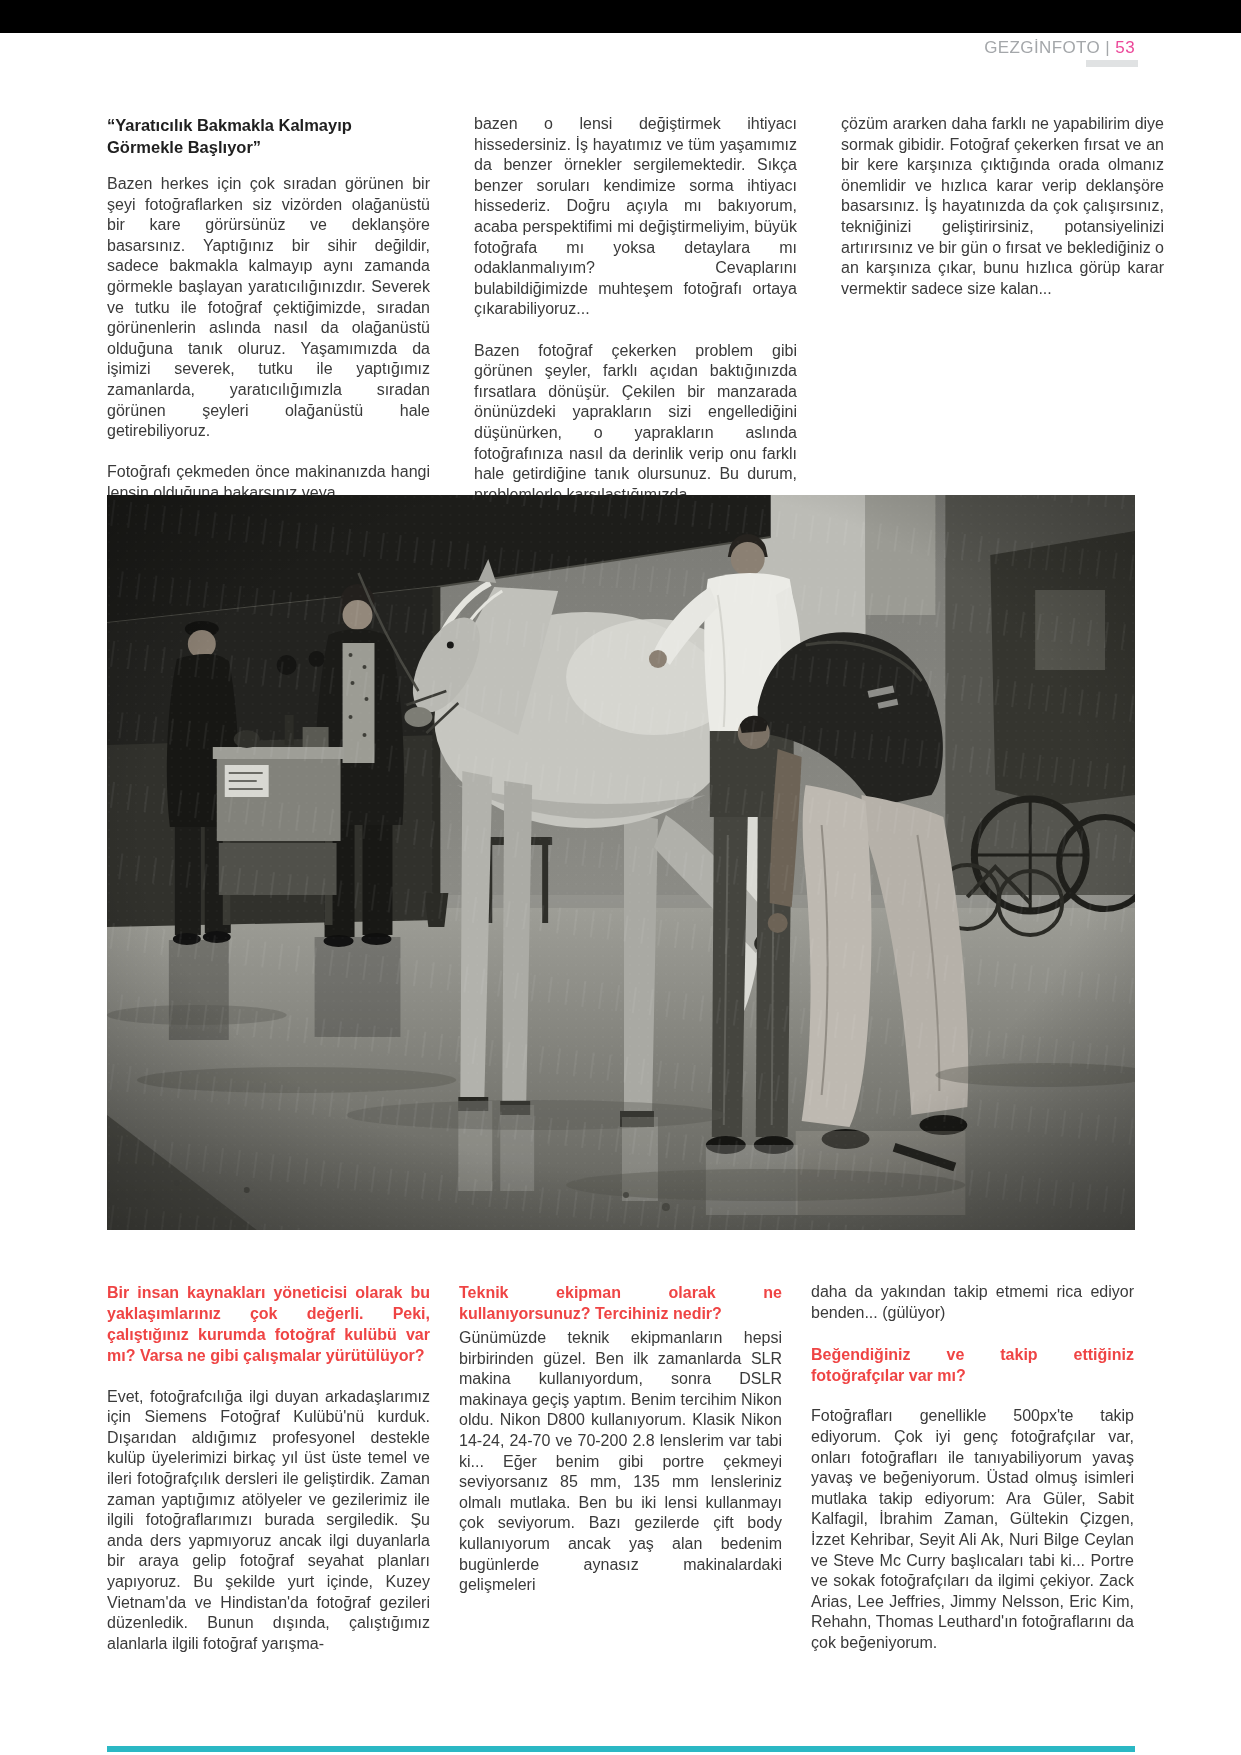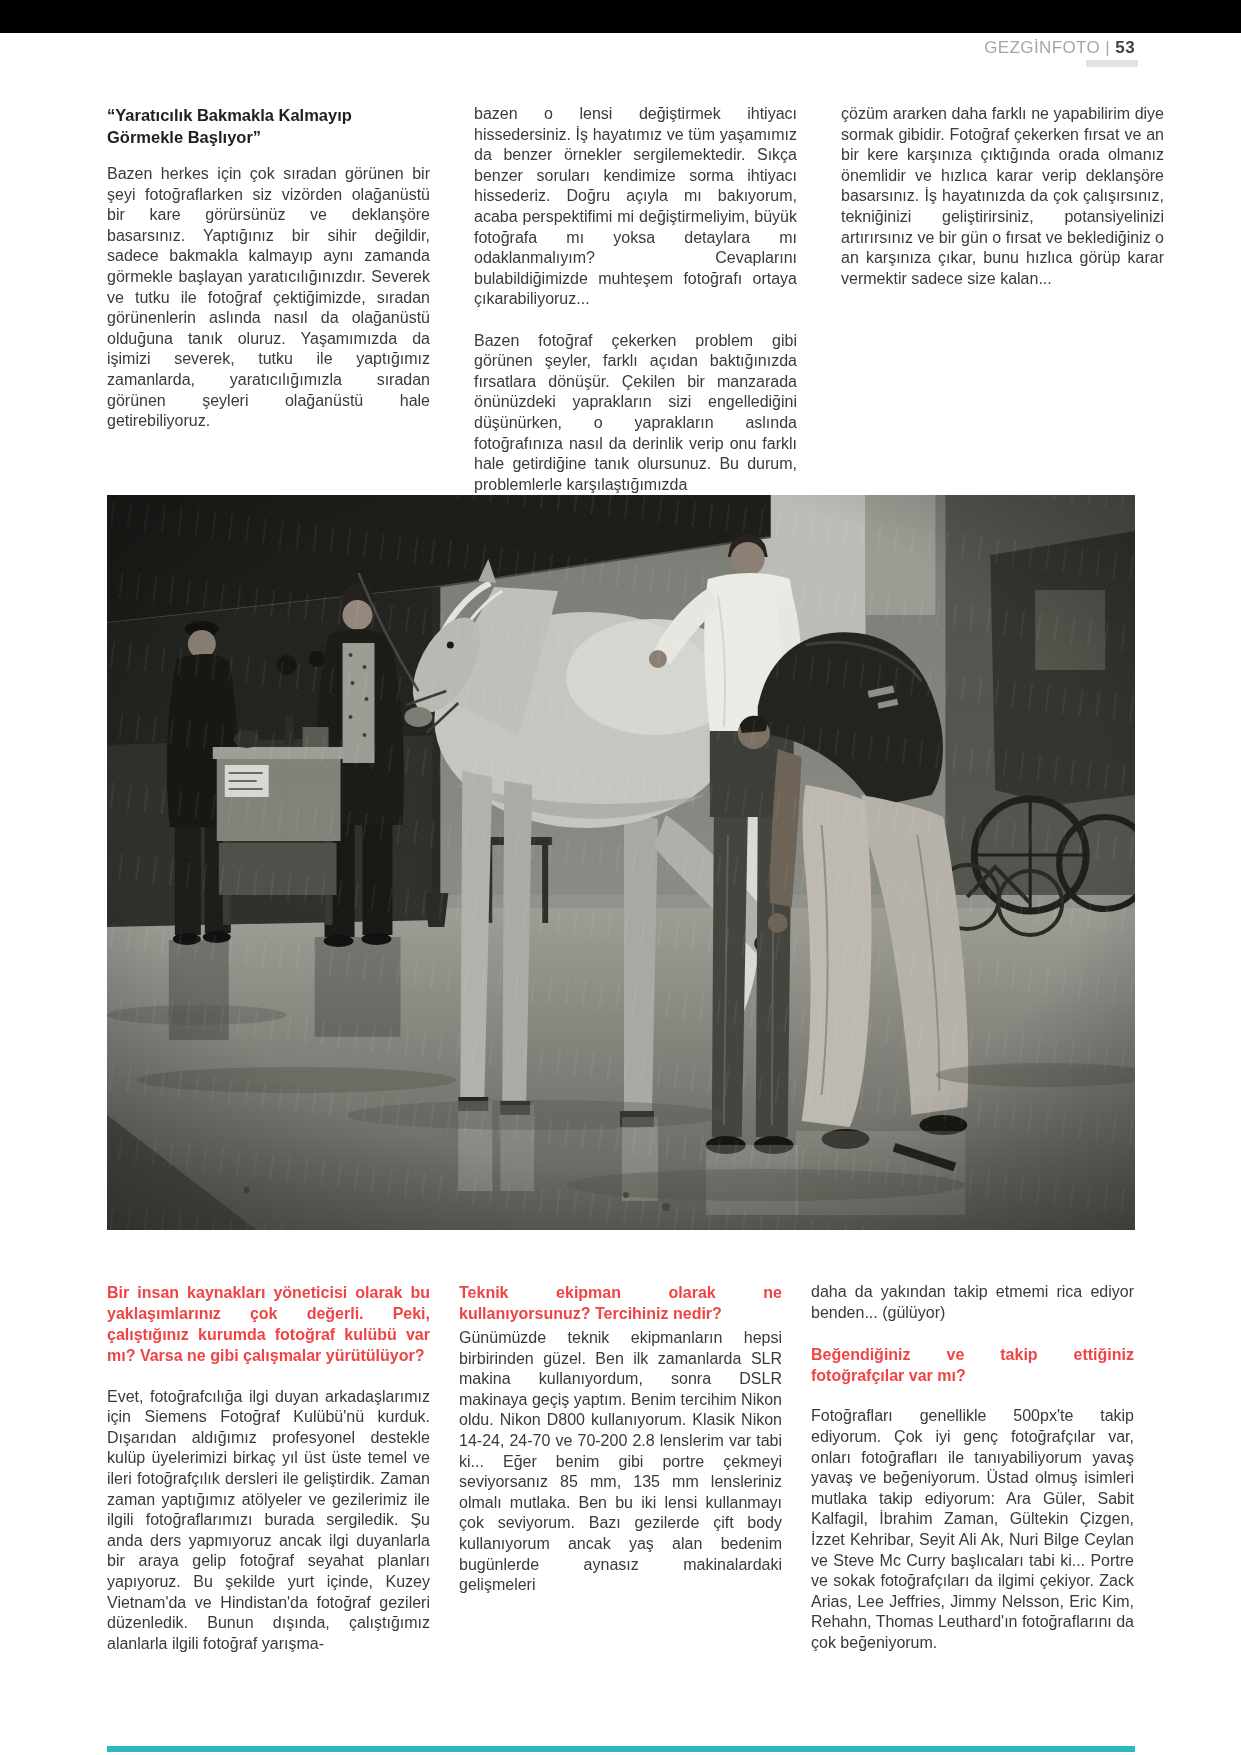--- a/index.html
+++ b/index.html
@@ -19,37 +19,37 @@
   }
   .header{
     position:absolute;
     top:38px; right:106px;
     font-size:17px;
     letter-spacing:.4px;
     color:#a4a7aa;
     white-space:nowrap;
   }
   .header .pagenum{
-    color:#404040;
-    font-weight:700;
+    color:#ec4899;
+    font-weight:400;
   }
   .header-underline{
     position:absolute;
     top:60px; right:103px;
     width:52px; height:7px;
     background:#e0e2e3;
   }
   .cols{
     position:absolute;
     left:107px;
     width:1028px;
     display:flex;
     gap:29px;
   }
-  .cols.top{ top:104px;gap:44px; }
+  .cols.top{ top:114px;gap:44px; }
   .cols.bottom{ top:1282px; }
   .col{
     width:323px;
     flex:0 0 323px;
     font-size:16px;
     line-height:20.6px;
     color:#3a3a3a;
     text-align:justify;
   }
   .col p{ margin:0 0 20.6px 0; }
@@ -95,20 +95,21 @@
 
   <div class="header">
     <span>GEZGİNFOTO</span><span> | </span><span class="pagenum">53</span>
   </div>
   <div class="header-underline"></div>
 
   <section class="cols top">
     <div class="col">
       <h2>“Yaratıcılık Bakmakla Kalmayıp Görmekle Başlıyor”</h2>
       <p>Bazen herkes için çok sıradan görünen bir şeyi fotoğraflarken siz vizörden olağanüstü bir kare görürsünüz ve deklanşöre basarsınız. Yaptığınız bir sihir değildir, sadece bakmakla kalmayıp aynı zamanda görmekle başlayan yaratıcılığınızdır. Severek ve tutku ile fotoğraf çektiğimizde, sıradan görünenlerin aslında nasıl da olağanüstü olduğuna tanık oluruz. Yaşamımızda da işimizi severek, tutku ile yaptığımız zamanlarda, yaratıcılığımızla sıradan görünen şeyleri olağanüstü hale getirebiliyoruz.</p>
+      <p>Fotoğrafı çekmeden önce makinanızda hangi lensin olduğuna bakarsınız veya</p>
     </div>
     <div class="col">
       <p>bazen o lensi değiştirmek ihtiyacı hissedersiniz. İş hayatımız ve tüm yaşamımız da benzer örnekler sergilemektedir. Sıkça benzer soruları kendimize sorma ihtiyacı hissederiz. Doğru açıyla mı bakıyorum, acaba perspektifimi mi değiştirmeliyim, büyük fotoğrafa mı yoksa detaylara mı odaklanmalıyım? Cevaplarını bulabildiğimizde muhteşem fotoğrafı ortaya çıkarabiliyoruz...</p>
       <p>Bazen fotoğraf çekerken problem gibi görünen şeyler, farklı açıdan baktığınızda fırsatlara dönüşür. Çekilen bir manzarada önünüzdeki yaprakların sizi engellediğini düşünürken, o yaprakların aslında fotoğrafınıza nasıl da derinlik verip onu farklı hale getirdiğine tanık olursunuz. Bu durum, problemlerle karşılaştığımızda</p>
     </div>
     <div class="col">
       <p>çözüm ararken daha farklı ne yapabilirim diye sormak gibidir. Fotoğraf çekerken fırsat ve an bir kere karşınıza çıktığında orada olmanız önemlidir ve hızlıca karar verip deklanşöre basarsınız. İş hayatınızda da çok çalışırsınız, tekniğinizi geliştirirsiniz, potansiyelinizi artırırsınız ve bir gün o fırsat ve beklediğiniz o an karşınıza çıkar, bunu hızlıca görüp karar vermektir sadece size kalan...</p>
     </div>
   </section>
 

